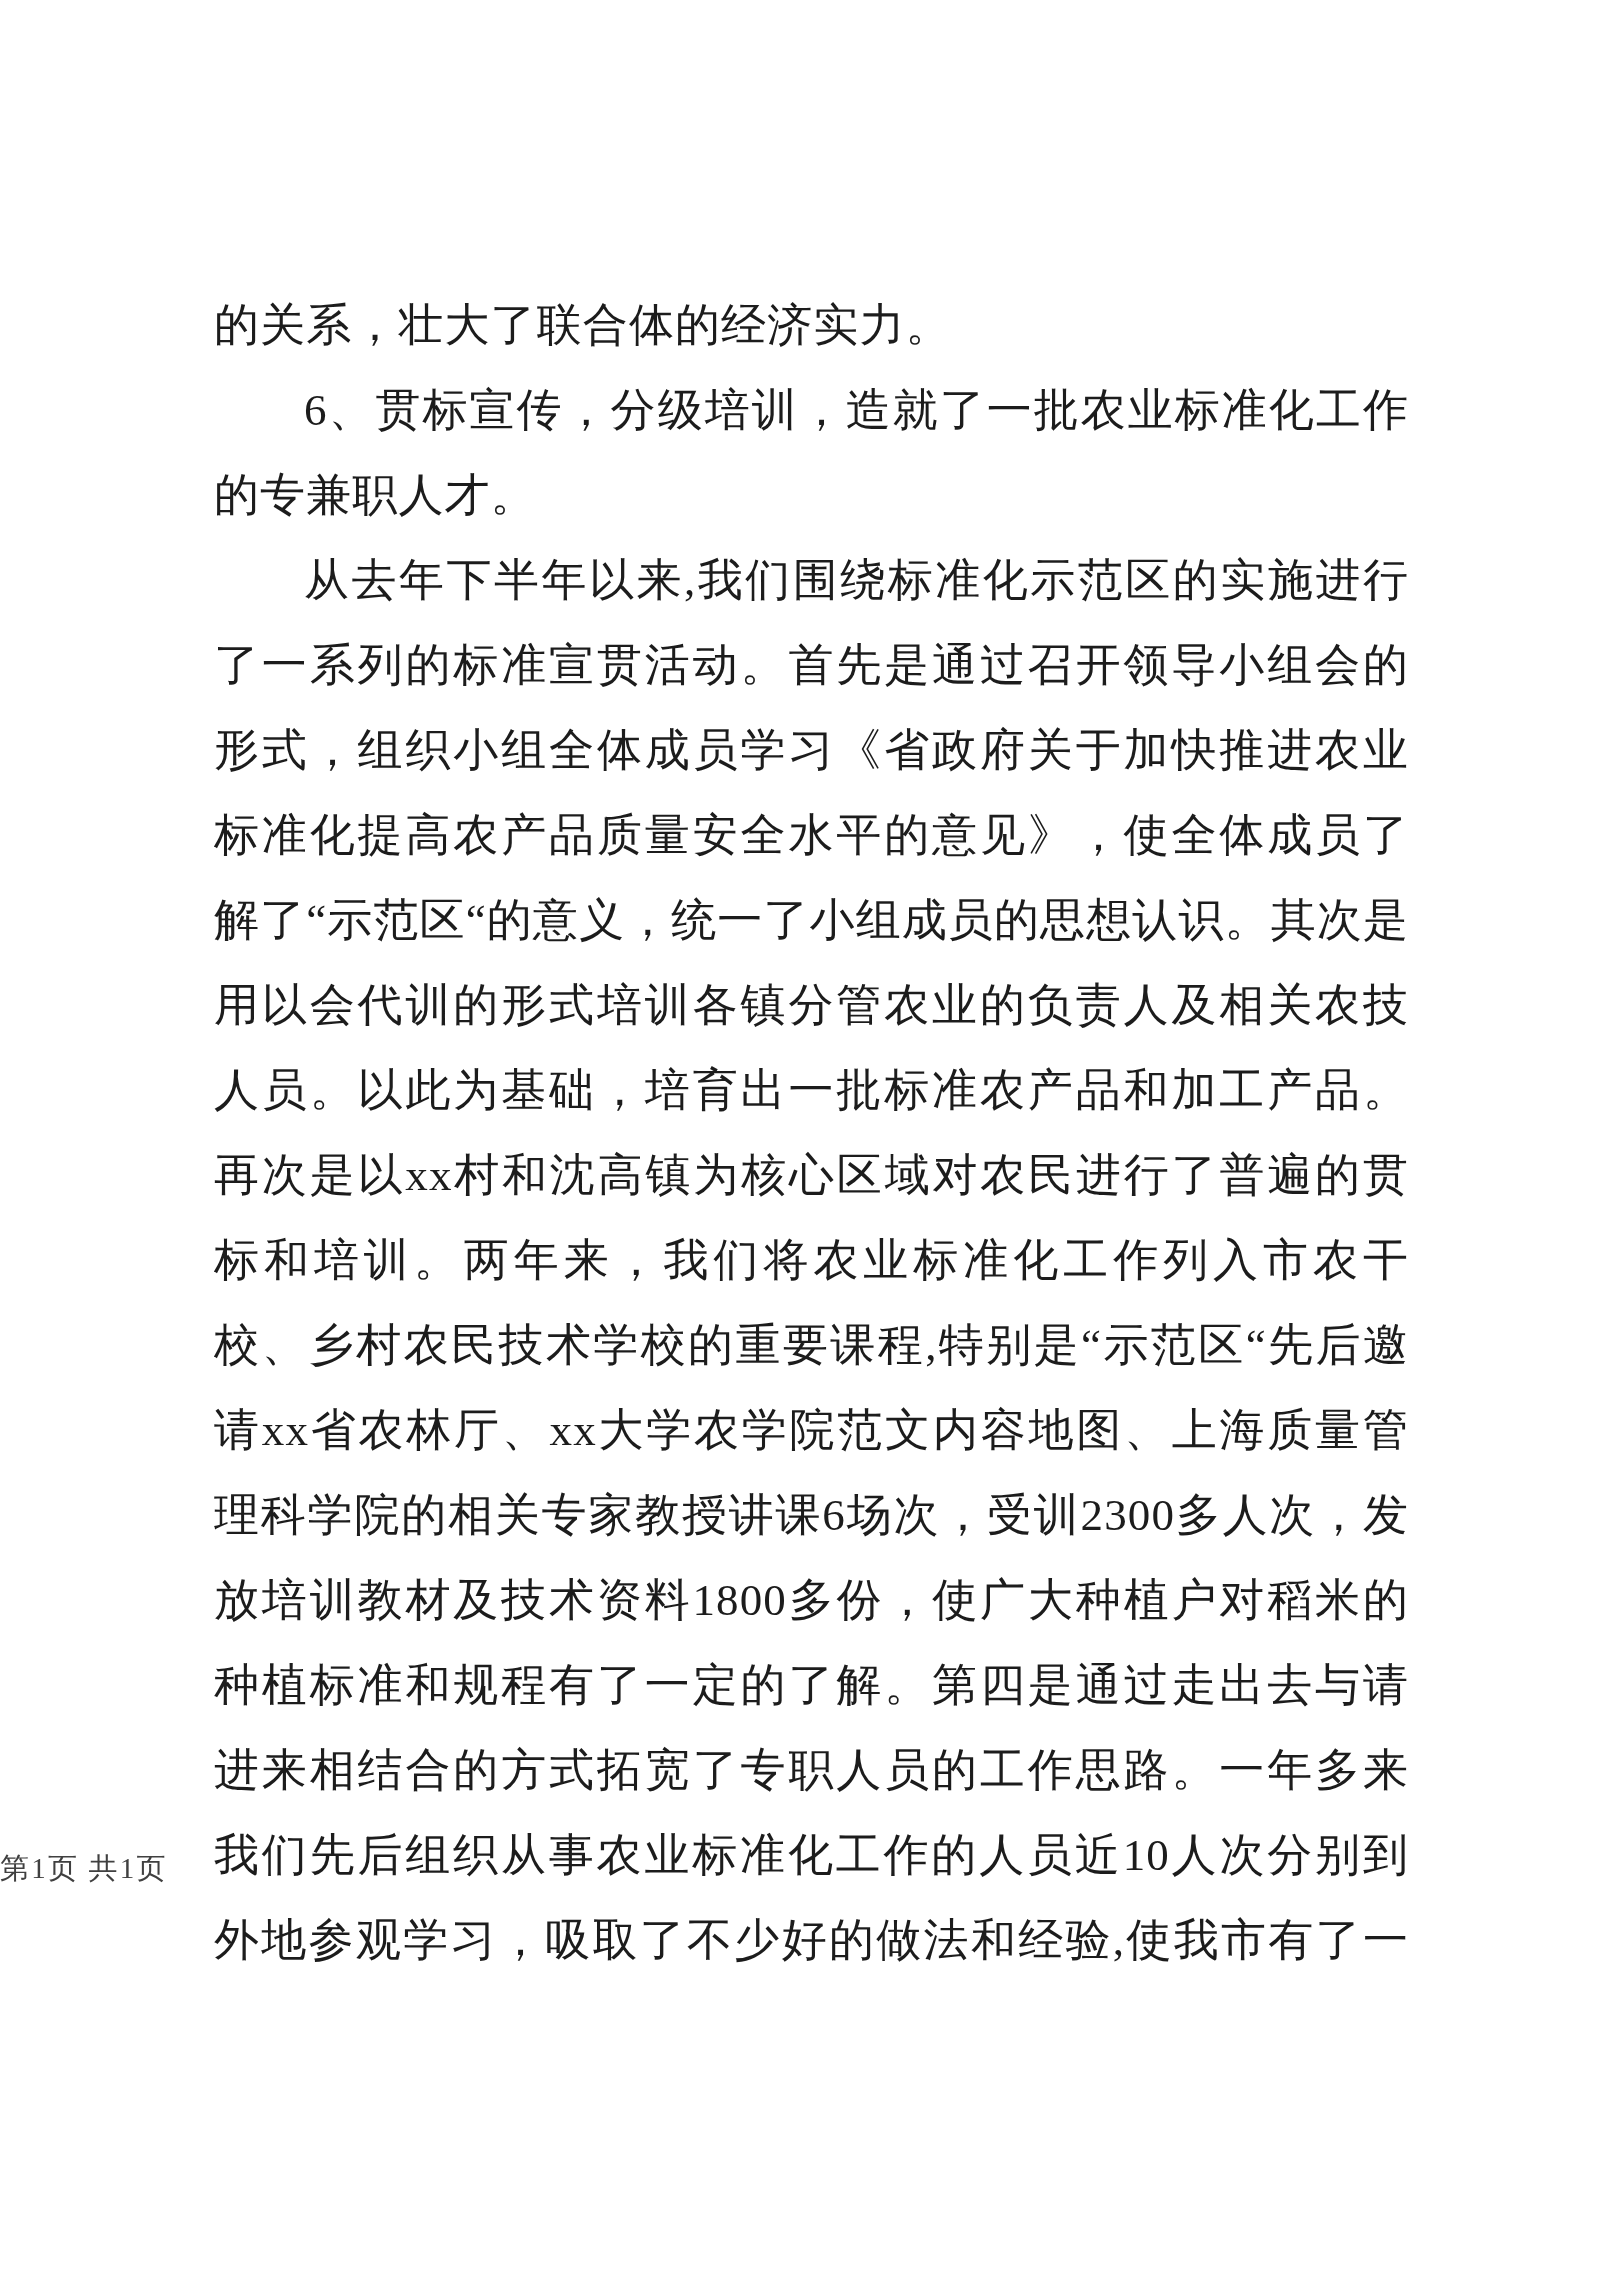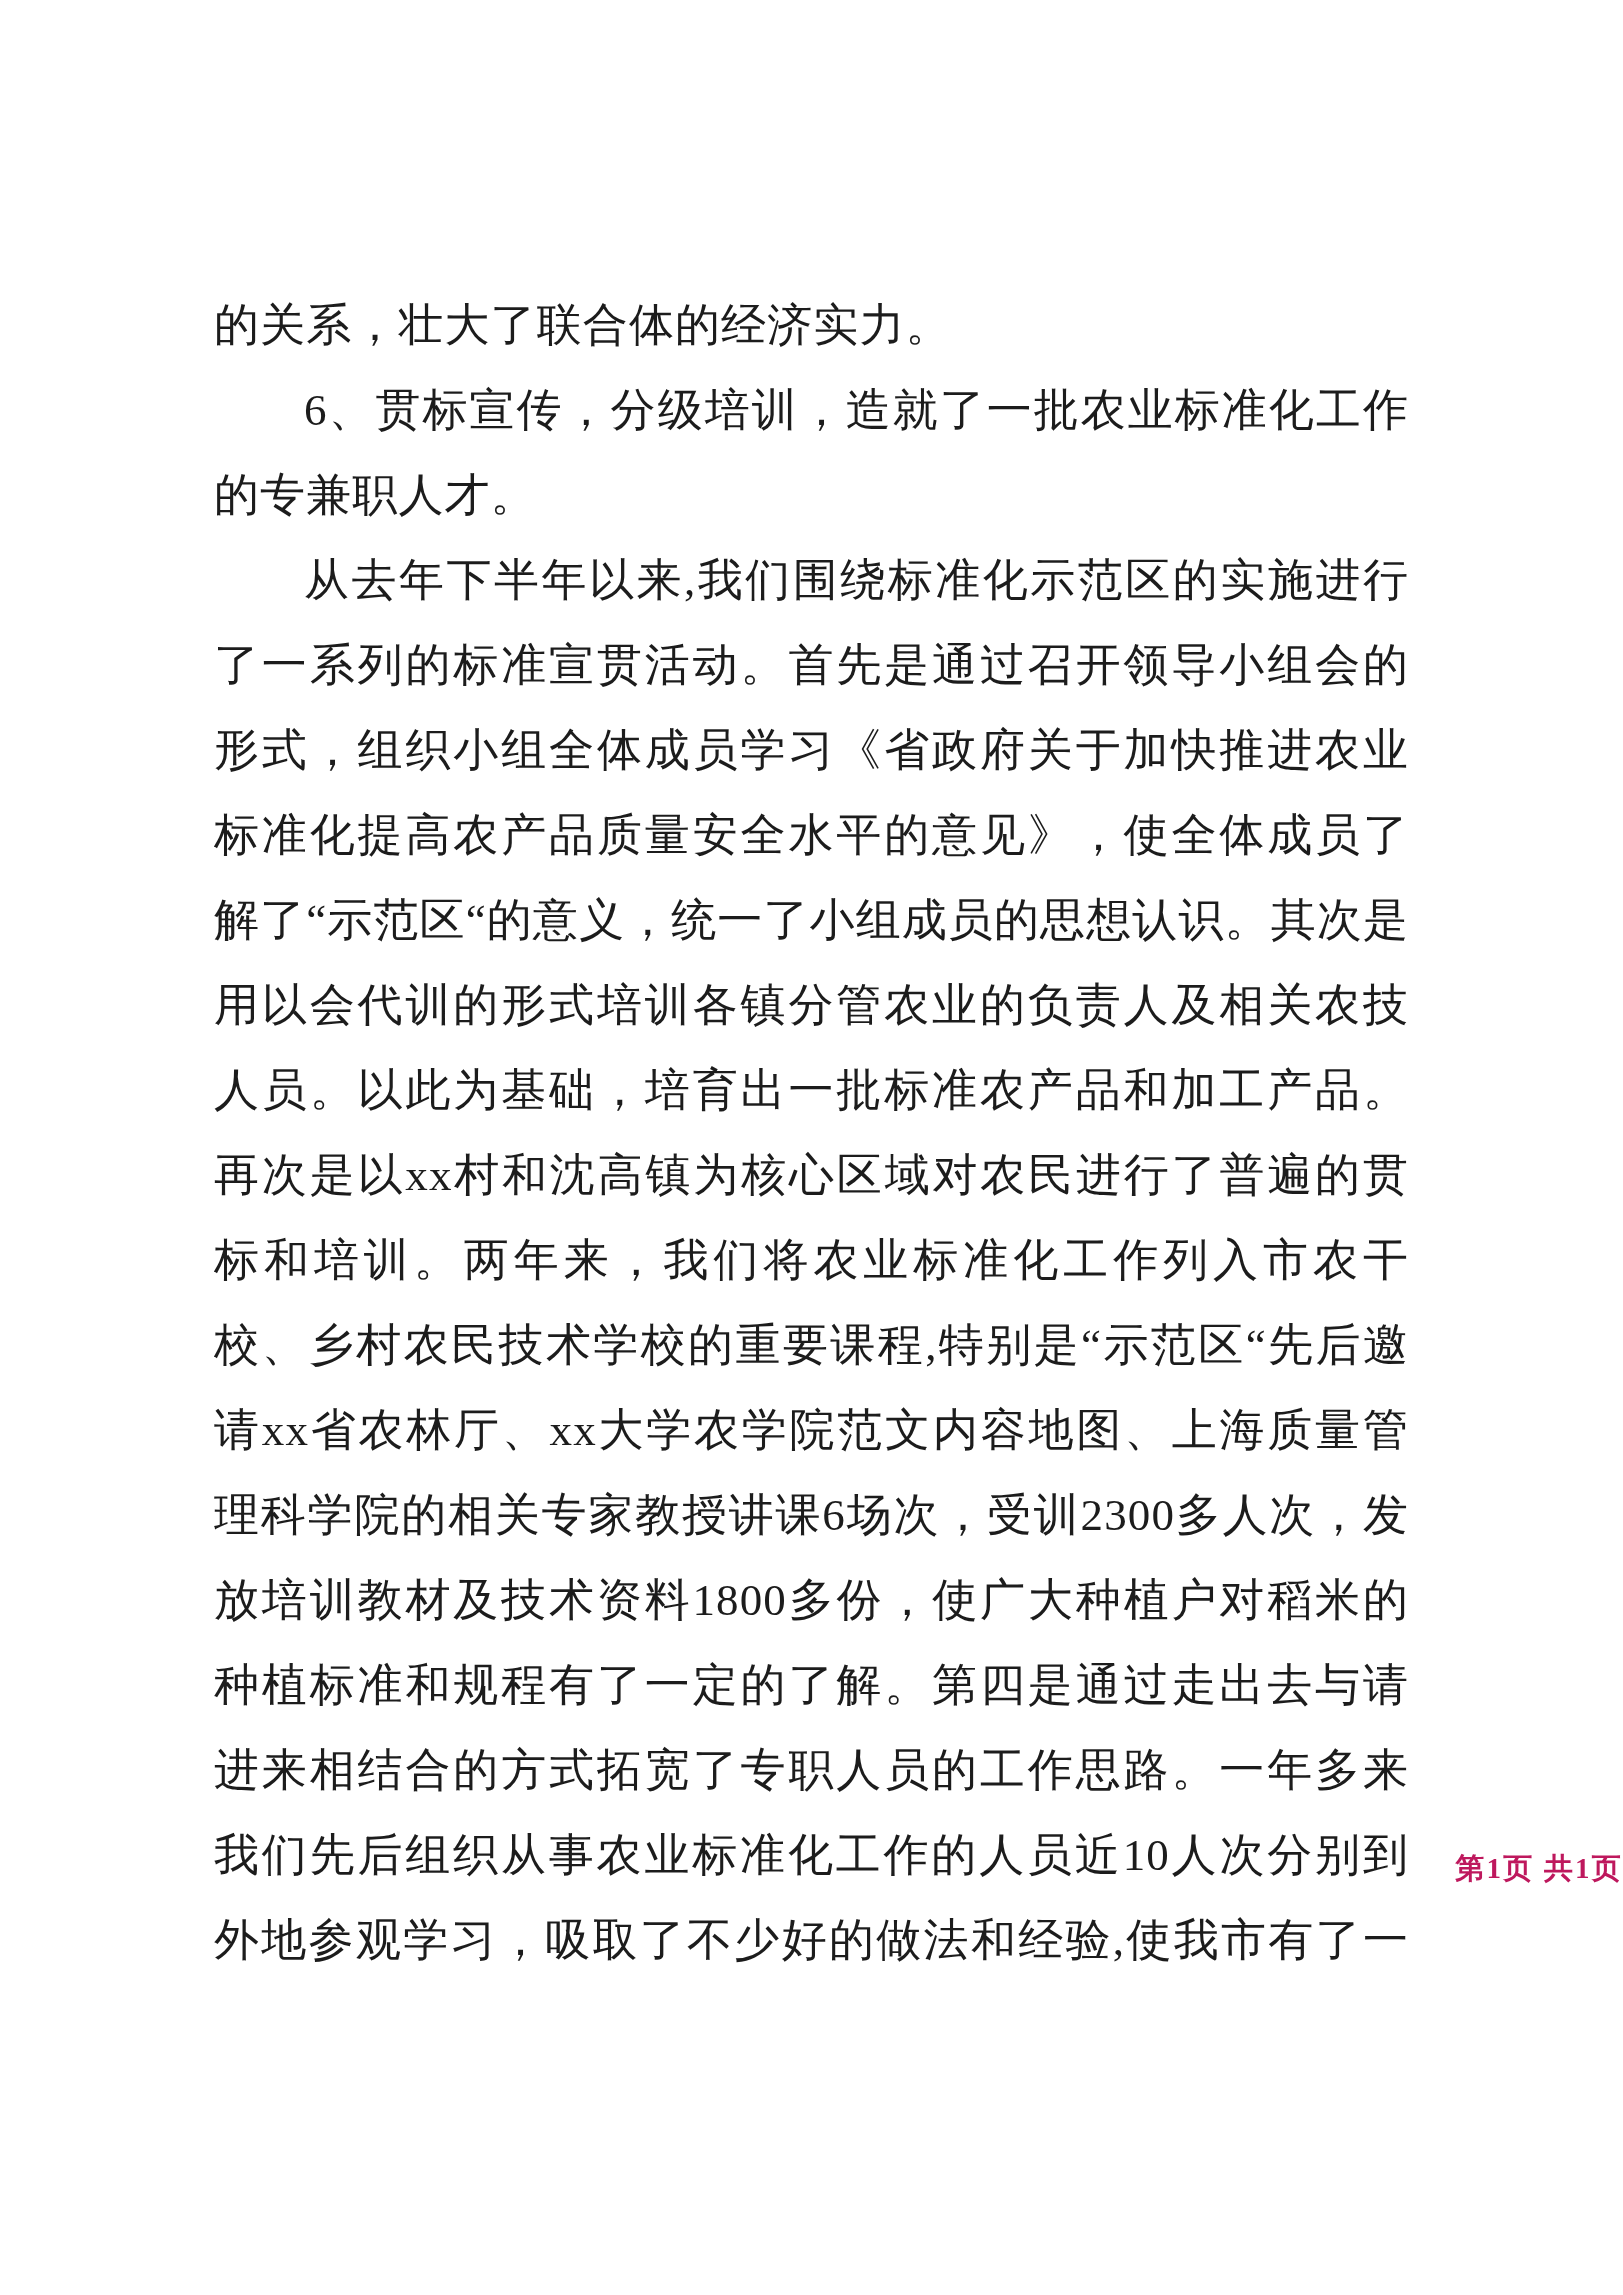--- a/index.html
+++ b/index.html
@@ -33,25 +33,24 @@
     word-break: break-all;
   }
   .para.indent {
     text-indent: 2em;
   }
   .footer {
     position: absolute;
     bottom: 83px;
     left: 0;
     width: 100%;
-    text-align: right;
+    text-align: left;
     font-size: 29px;
-    color: #be185d;
+    color: #404040;
     letter-spacing: 2.2px;
-    font-weight: bold;
   }
 </style>
 </head>
 <body>
 
 <div class="page">
   <div class="content">
 
   <p class="para">的关系，壮大了联合体的经济实力。</p>
       <p class="para indent">6、贯标宣传，分级培训，造就了一批农业标准化工作的专兼职人才。</p>

